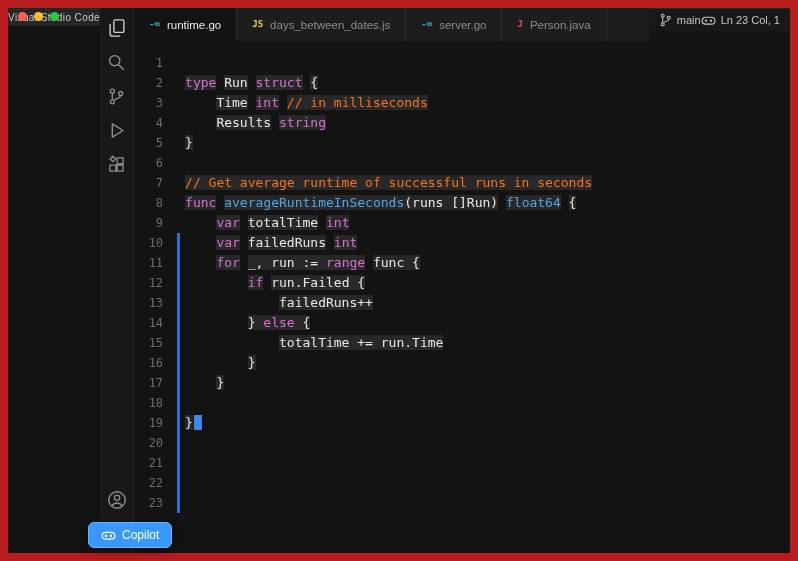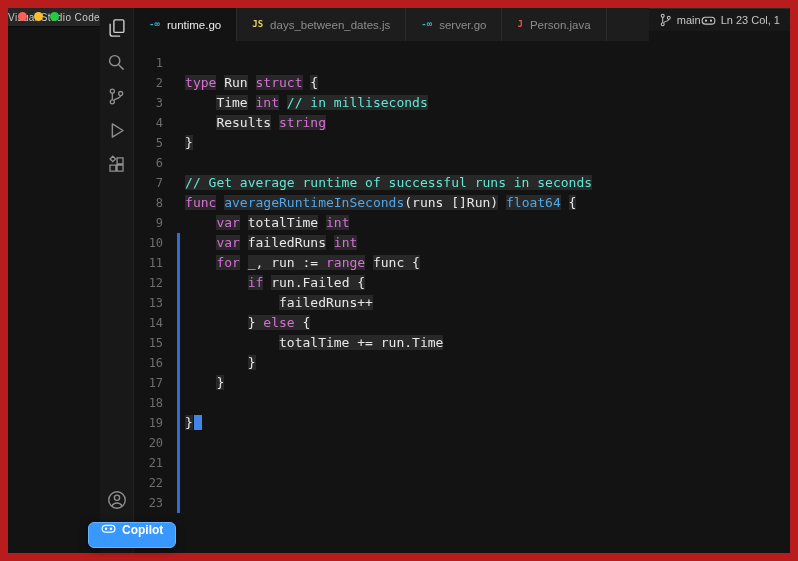--- a/index.html
+++ b/index.html
@@ -32,34 +32,34 @@
   .editor{flex:1;background:#131313;display:flex;position:relative;padding-top:12px;overflow:hidden}
   .gutter{width:42px;flex:0 0 auto;text-align:right;padding-right:13px;box-sizing:border-box;
           color:#6d6d6d;font:12px/20px "DejaVu Sans Mono",monospace}
   .gutter div{height:20px}
   .code{flex:1;font:13px/20px "DejaVu Sans Mono",monospace;color:#e8e8e8;padding-left:9px}
   .code-line{height:20px;white-space:pre}
   .tk{background:#282828}
   .tk-w{background:transparent}
   .tk-k{color:#d670d6}
   .tk-f{color:#4fa7ea}
-  .tk-c{color:#5eead4}
+  .tk-c{color:#f97316}
   .tk-n{color:#e5b567}
   .tk-p{color:#e8e8e8}
   .indent-guide{position:absolute;left:43px;top:192px;width:3px;height:280px;background:#2e6fd4}
   .cursor{display:inline-block;width:8px;height:15px;background:#3f86e8;vertical-align:text-bottom;margin-left:1px}
   
   .statusbar{height:22px;flex:0 0 auto;background:#181818;border-top:1px solid #2a2a2a;
              display:flex;align-items:center;justify-content:space-between;padding:0 10px;
              color:#c6c6c6;font-size:11px}
   .sb-left,.sb-right{display:flex;align-items:center;gap:5px;height:100%}
   
   .copilot-btn{position:absolute;left:80px;bottom:5px;height:24px;background:#3898fd;
-               border:1px solid #6ab4ff;border-radius:6px;display:flex;gap:6px;
-               padding:0 12px;color:#fff;font-size:12px;font-weight:bold;
+               border:1px solid #6ab4ff;border-radius:6px;display:flex;align-items:center;gap:6px;
+               padding:0 12px;color:#fff;font-size:12px;font-weight:normal;
                box-shadow:0 2px 8px rgba(0,0,0,.55);cursor:pointer}
   svg{display:block}
 </style>
 </head>
 <body>
 
 <div class="window">
 
   <div class="titlebar">
     <div class="traffic">

